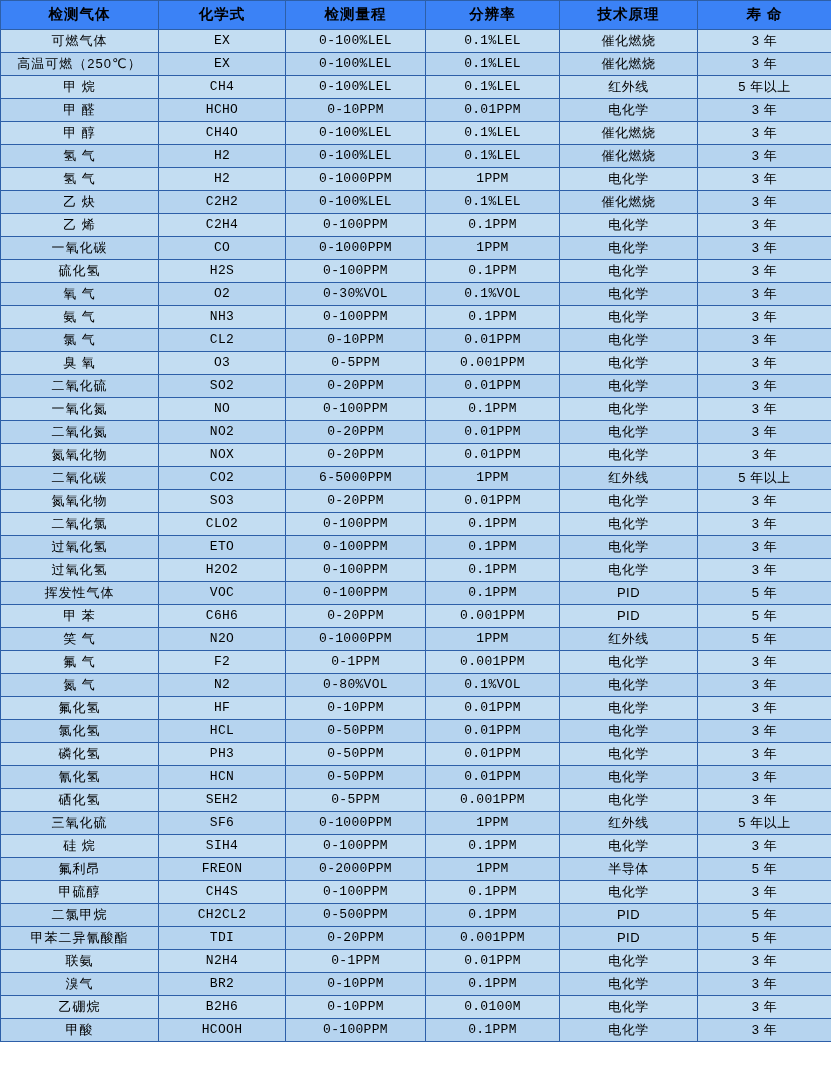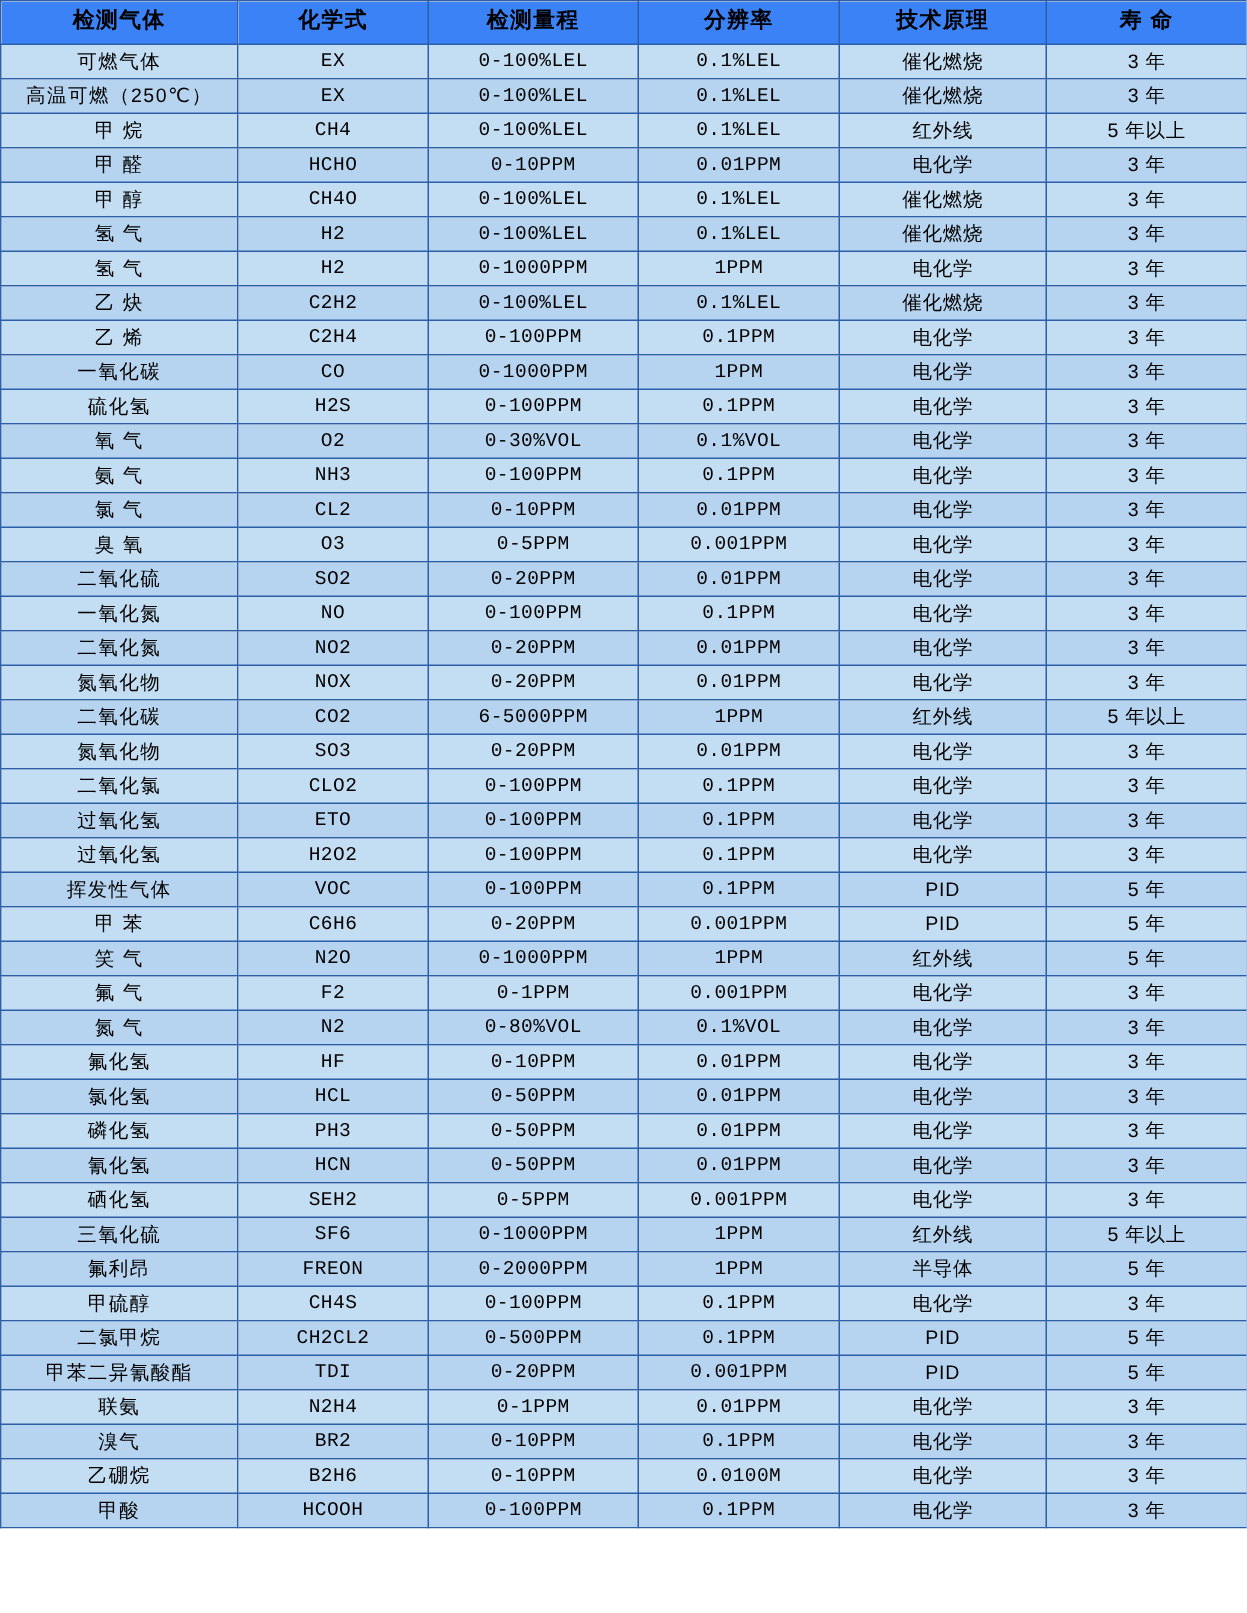--- a/index.html
+++ b/index.html
@@ -358,20 +358,28 @@
         <td class="cell-life">3 年</td>
       </tr>
       <tr class="alt">
         <td class="cell-name">三氧化硫</td>
         <td class="cell-mono">SF6</td>
         <td class="cell-mono">0-1000PPM</td>
         <td class="cell-mono">1PPM</td>
         <td class="cell-tech">红外线</td>
         <td class="cell-life">5 年以上</td>
       </tr>
+      <tr>
+        <td class="cell-name">硅 烷</td>
+        <td class="cell-mono">SIH4</td>
+        <td class="cell-mono">0-100PPM</td>
+        <td class="cell-mono">0.1PPM</td>
+        <td class="cell-tech">电化学</td>
+        <td class="cell-life">3 年</td>
+      </tr>
       <tr class="alt">
         <td class="cell-name">氟利昂</td>
         <td class="cell-mono">FREON</td>
         <td class="cell-mono">0-2000PPM</td>
         <td class="cell-mono">1PPM</td>
         <td class="cell-tech">半导体</td>
         <td class="cell-life">5 年</td>
       </tr>
       <tr>
         <td class="cell-name">甲硫醇</td>

